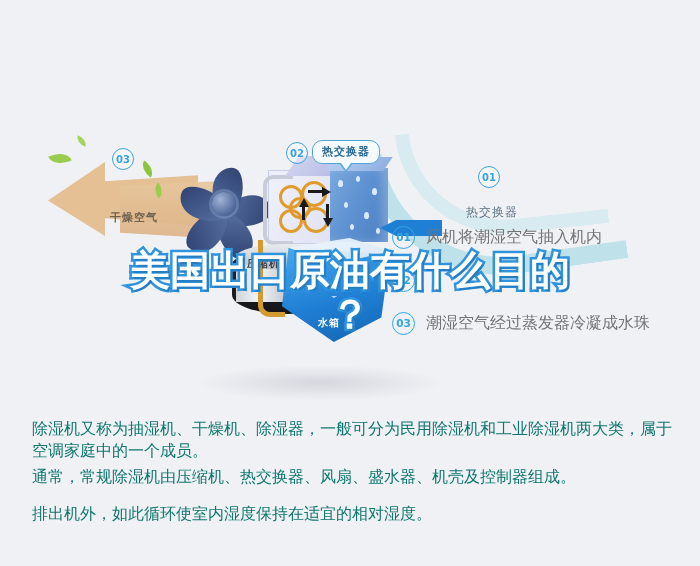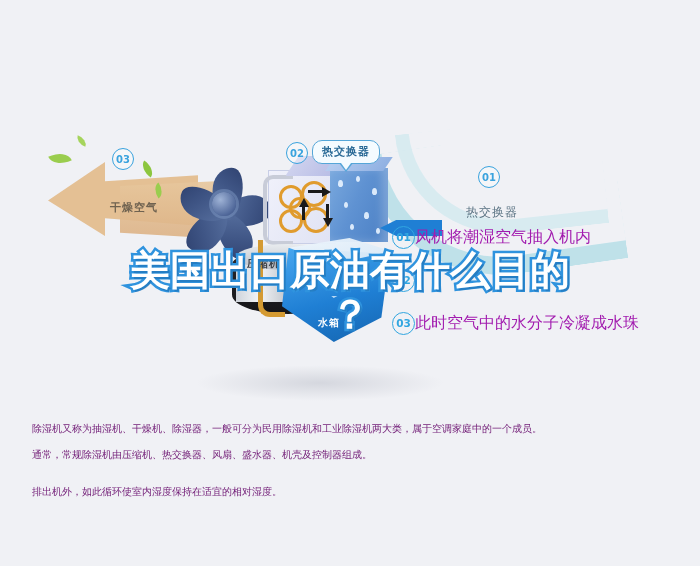--- a/index.html
+++ b/index.html
@@ -46,21 +46,21 @@
     clip-path:polygon(0% 52%, 38% 0%, 38% 26%, 100% 18%, 100% 86%, 38% 76%, 38% 100%);
     opacity:.95;
   }
   .dry-arrow-2{
     position:absolute;left:120px;top:60px;width:120px;height:60px;
     background:linear-gradient(180deg,#e7c79d 0%,#dcb184 100%);
     clip-path:polygon(0% 10%,100% 0%,100% 100%,0% 88%);
     opacity:.9;
   }
   .dry-label{
-    position:absolute;left:110px;top:80px;
+    position:absolute;left:110px;top:90px;
     font-size:11px;color:#6f6250;letter-spacing:1px;font-weight:600;
   }
   .badge03-a{
     position:absolute;left:112px;top:28px;
   }
 
   
   .leaf{position:absolute;background:#8cc63f;border-radius:0 100% 0 100%;}
   .leaf.l1{left:50px;top:32px;width:20px;height:13px;transform:rotate(-25deg);background:#9acd4e;}
   .leaf.l2{left:76px;top:17px;width:11px;height:8px;transform:rotate(20deg);background:#a5d45c;}
@@ -232,21 +232,21 @@
   .steps{position:absolute;left:392px;top:226px;width:300px;}
   .step-row{display:flex;align-items:center;margin-bottom:21px;height:22px;}
   .step-badge{
     width:21px;height:21px;border-radius:50%;
     border:1.7px solid #31a6e0;color:#31a6e0;
     font-size:10.5px;font-weight:bold;
     display:flex;align-items:center;justify-content:center;
     flex:0 0 auto;
   }
   .step-text{
-    margin-left:0;font-size:16px;color:#a21caf;
+    margin-left:11px;font-size:16px;color:#737373;
     font-family:"DejaVu Sans","Liberation Sans",sans-serif;
     white-space:nowrap;
   }
 
   
   .overlay{
     position:absolute;left:0;top:248px;width:700px;
     text-align:center;pointer-events:none;
     z-index:40;
   }
@@ -259,21 +259,21 @@
       0 0 0 #2f93de,
       2px 2px 0 rgba(20,90,150,.35);
     font-family:"DejaVu Sans","Liberation Sans",sans-serif;
   }
   .overlay .l2{display:block;}
 
   
   .copy{position:absolute;left:32px;top:418px;width:640px;}
   .copy p{
     margin:0 0 4px 0;
-    font-size:10px;line-height:22px;color:#701a75;
+    font-size:16px;line-height:22px;color:#0f766e;
     font-family:"DejaVu Sans","Liberation Sans",sans-serif;
   }
   .copy .gap{height:11px;}
 </style>
 </head>
 <body>
 
 <div id="page">
 
 
@@ -358,21 +358,21 @@
   <div class="steps">
     <div class="step-row">
       <div class="step-badge">01</div>
       <div class="step-text">风机将潮湿空气抽入机内</div>
     </div>
     <div class="step-row">
       <div class="step-badge">02</div>
     </div>
     <div class="step-row">
       <div class="step-badge">03</div>
-      <div class="step-text">此时空气中的水分子冷凝成水珠</div>
+      <div class="step-text">潮湿空气经过蒸发器冷凝成水珠</div>
     </div>
   </div>
 
   <div class="overlay">
     <span class="line">美国出口原油有什么目的</span>
     <span class="line l2">？</span>
   </div>
 
   <div class="copy">
     <p>除湿机又称为抽湿机、干燥机、除湿器，一般可分为民用除湿机和工业除湿机两大类，属于空调家庭中的一个成员。</p>

